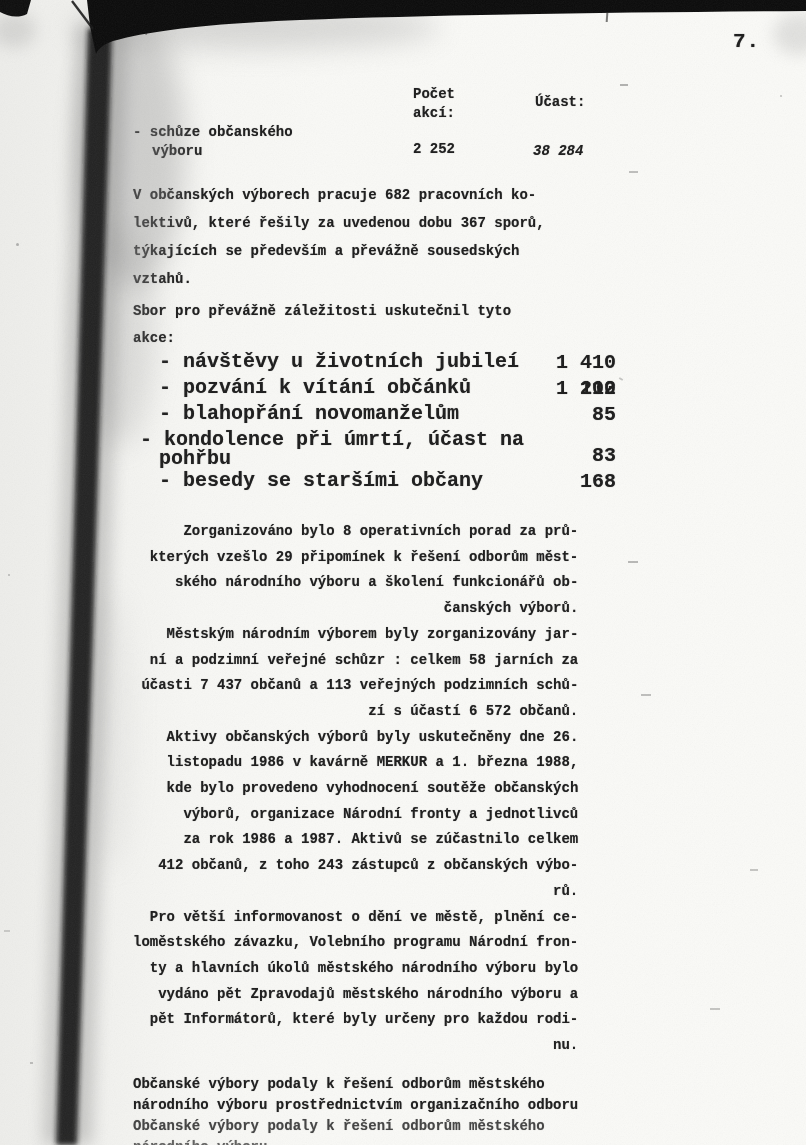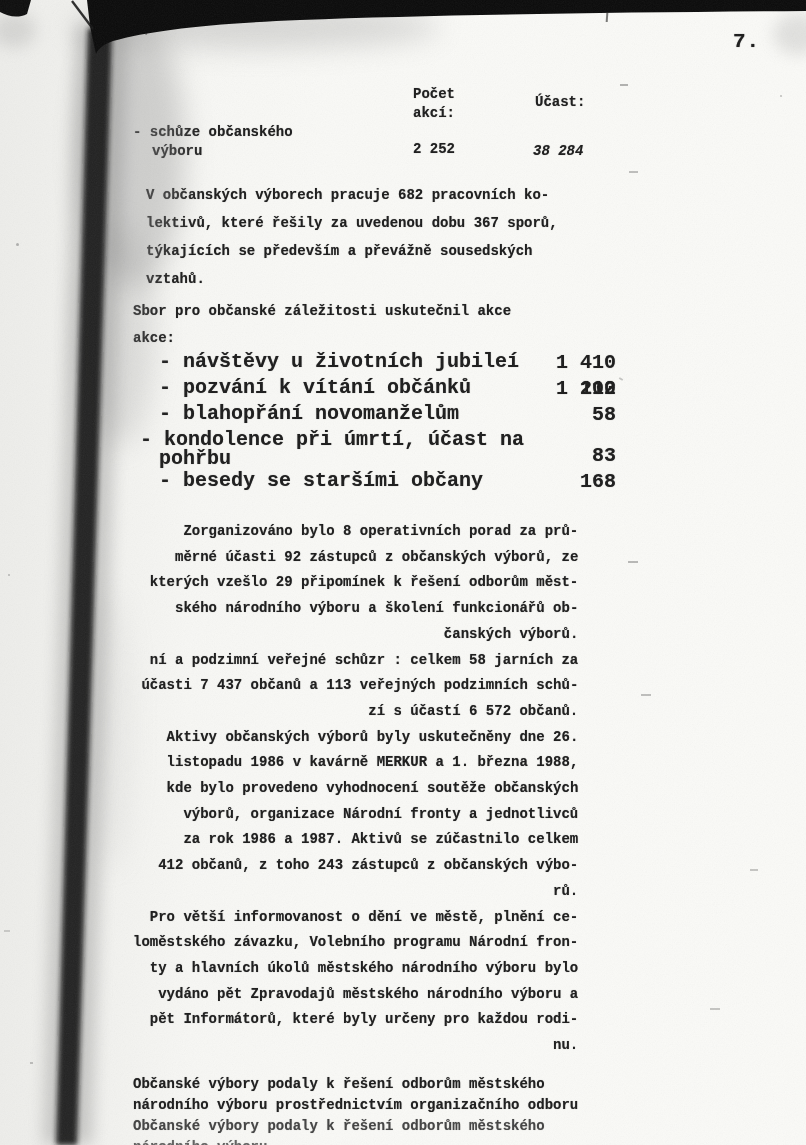--- a/index.html
+++ b/index.html
@@ -76,65 +76,65 @@
   </div>
   <div class="txt" style="left:535px; top:94px;">Účast:</div>
 
   <div class="txt lh19" style="left:133px; top:123px;">
     <div class="hang" style="line-height:19px;">- schůze občanského
 výboru</div>
   </div>
   <div class="txt" style="left:413px; top:141px;text-align:right;">2 252</div>
   <div class="txt" style="left:533px; top:143px;font-style:italic;">38 284</div>
 
-  <div class="txt lh28" style="left:133px; top:181px;margin-left:13px;">
+  <div class="txt lh28" style="left:133px; top:181px;">
     <div class="ln">V občanských výborech pracuje 682 pracovních ko-</div>
     <div class="ln">lektivů, které řešily za uvedenou dobu 367 sporů,</div>
     <div class="ln">týkajících se především a převážně sousedských</div>
     <div class="ln">vztahů.</div>
   </div>
 
   <div class="txt lh27" style="left:133px; top:298px;">
-    <div class="ln">Sbor pro občanské záležitosti uskutečnil akce</div>
+    <div class="ln">Sbor pro převážně záležitosti uskutečnil tyto</div>
     <div class="ln">akce:</div>
   </div>
 
   <div class="event-list">
     <div class="event-row">
       <span class="hang">- návštěvy u životních jubileí</span>
       <span class="val">1 410</span>
     </div>
     <div class="event-row">
       <span class="hang">- pozvání k vítání občánků</span>
       <span class="val">1 202</span>
     </div>
     <div class="event-row">
       <span class="val">110</span>
     </div>
     <div class="event-row">
       <span class="hang">- blahopřání novomanželům</span>
-      <span class="val">58</span>
+      <span class="val">85</span>
     </div>
     <div class="event-row wrap2">
       <span class="hang" style="display:block;">- kondolence při úmrtí, účast na
 pohřbu</span>
       <span class="val">83</span>
     </div>
     <div class="event-row">
       <span class="hang">- besedy se staršími občany</span>
       <span class="val">168</span>
     </div>
   </div>
 
   <div class="txt lh26" style="left:133px; top:519px;text-align:right;">
     <div class="ln">Zorganizováno bylo 8 operativních porad za prů-</div>
-    <div class="ln">měrné účasti 92 zástupců z občanských výborů, ze</div>
     <div class="ln">kterých vzešlo 29 připomínek k řešení odborům měst-</div>
     <div class="ln">ského národního výboru a školení funkcionářů ob-</div>
     <div class="ln">čanských výborů.</div>
+    <div class="ln">Městským národním výborem byly zorganizovány jar-</div>
     <div class="ln">ní a podzimní veřejné schůzr : celkem 58 jarních za</div>
     <div class="ln">účasti 7 437 občanů a 113 veřejných podzimních schů-</div>
     <div class="ln">zí s účastí 6 572 občanů.</div>
     <div class="ln">Aktivy občanských výborů byly uskutečněny dne 26.</div>
     <div class="ln">listopadu 1986 v kavárně MERKUR a 1. března 1988,</div>
     <div class="ln">kde bylo provedeno vyhodnocení soutěže občanských</div>
     <div class="ln">výborů, organizace Národní fronty a jednotlivců</div>
     <div class="ln">za rok 1986 a 1987. Aktivů se zúčastnilo celkem</div>
     <div class="ln">412 občanů, z toho 243 zástupců z občanských výbo-</div>
     <div class="ln">rů.</div>

